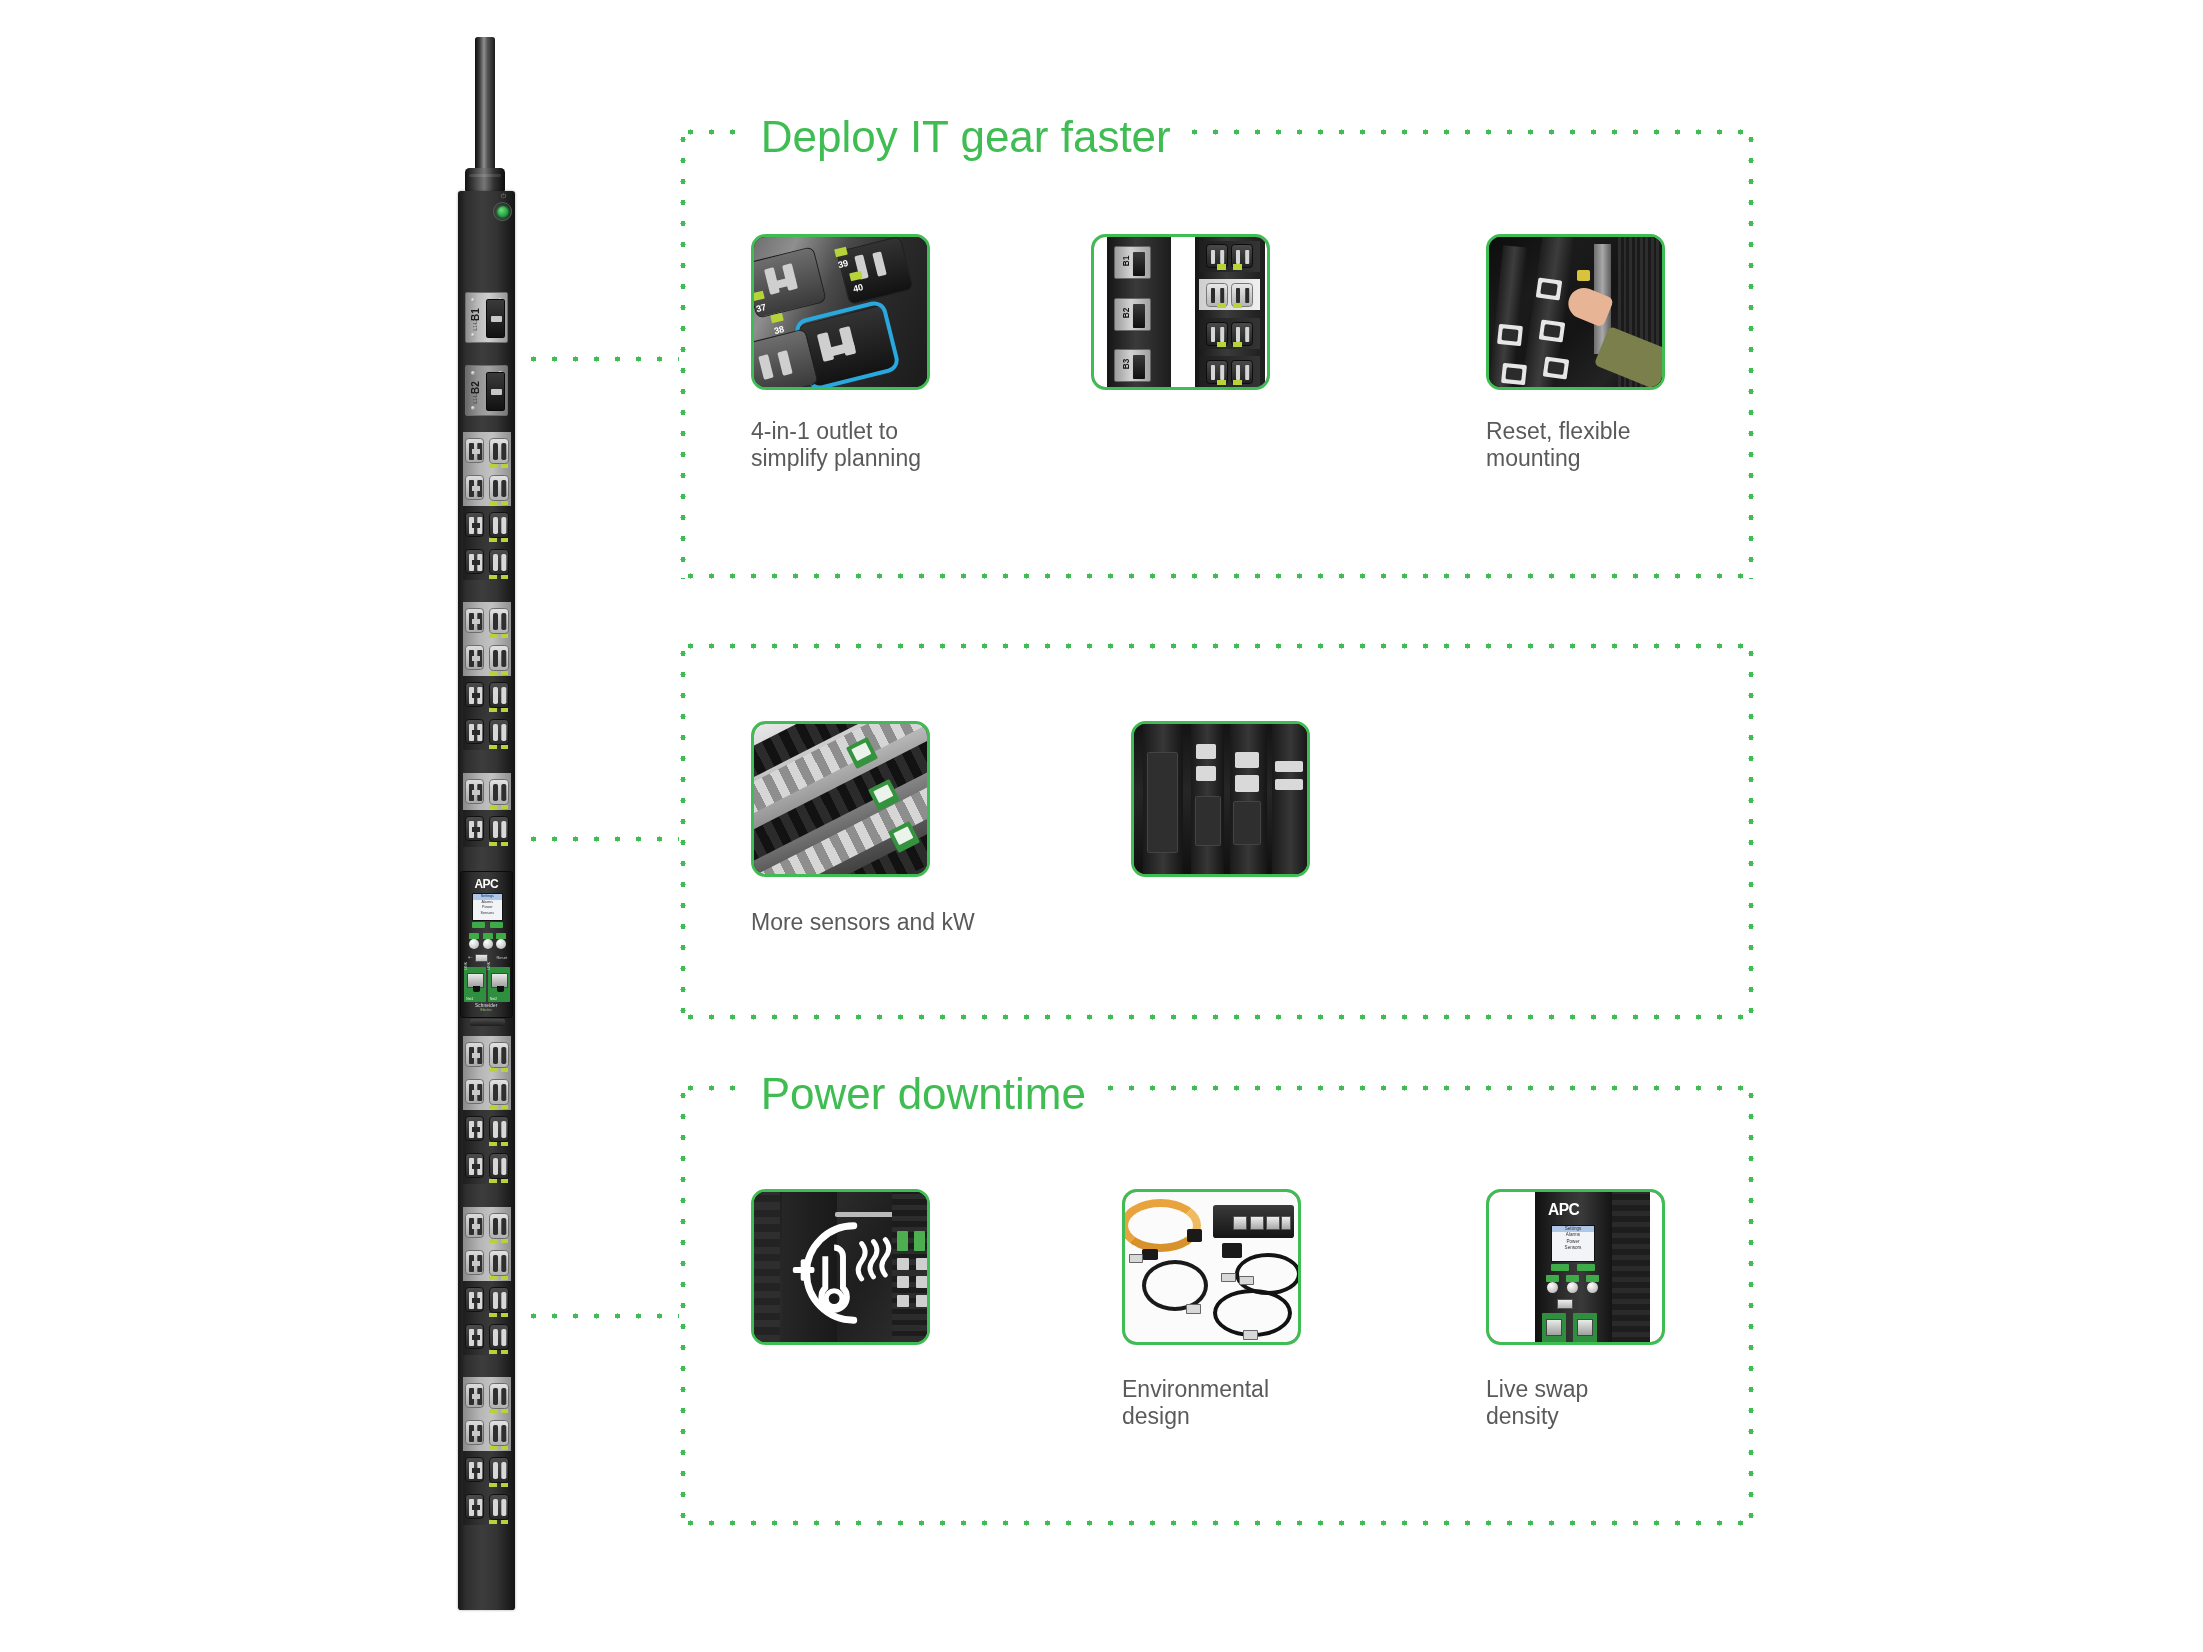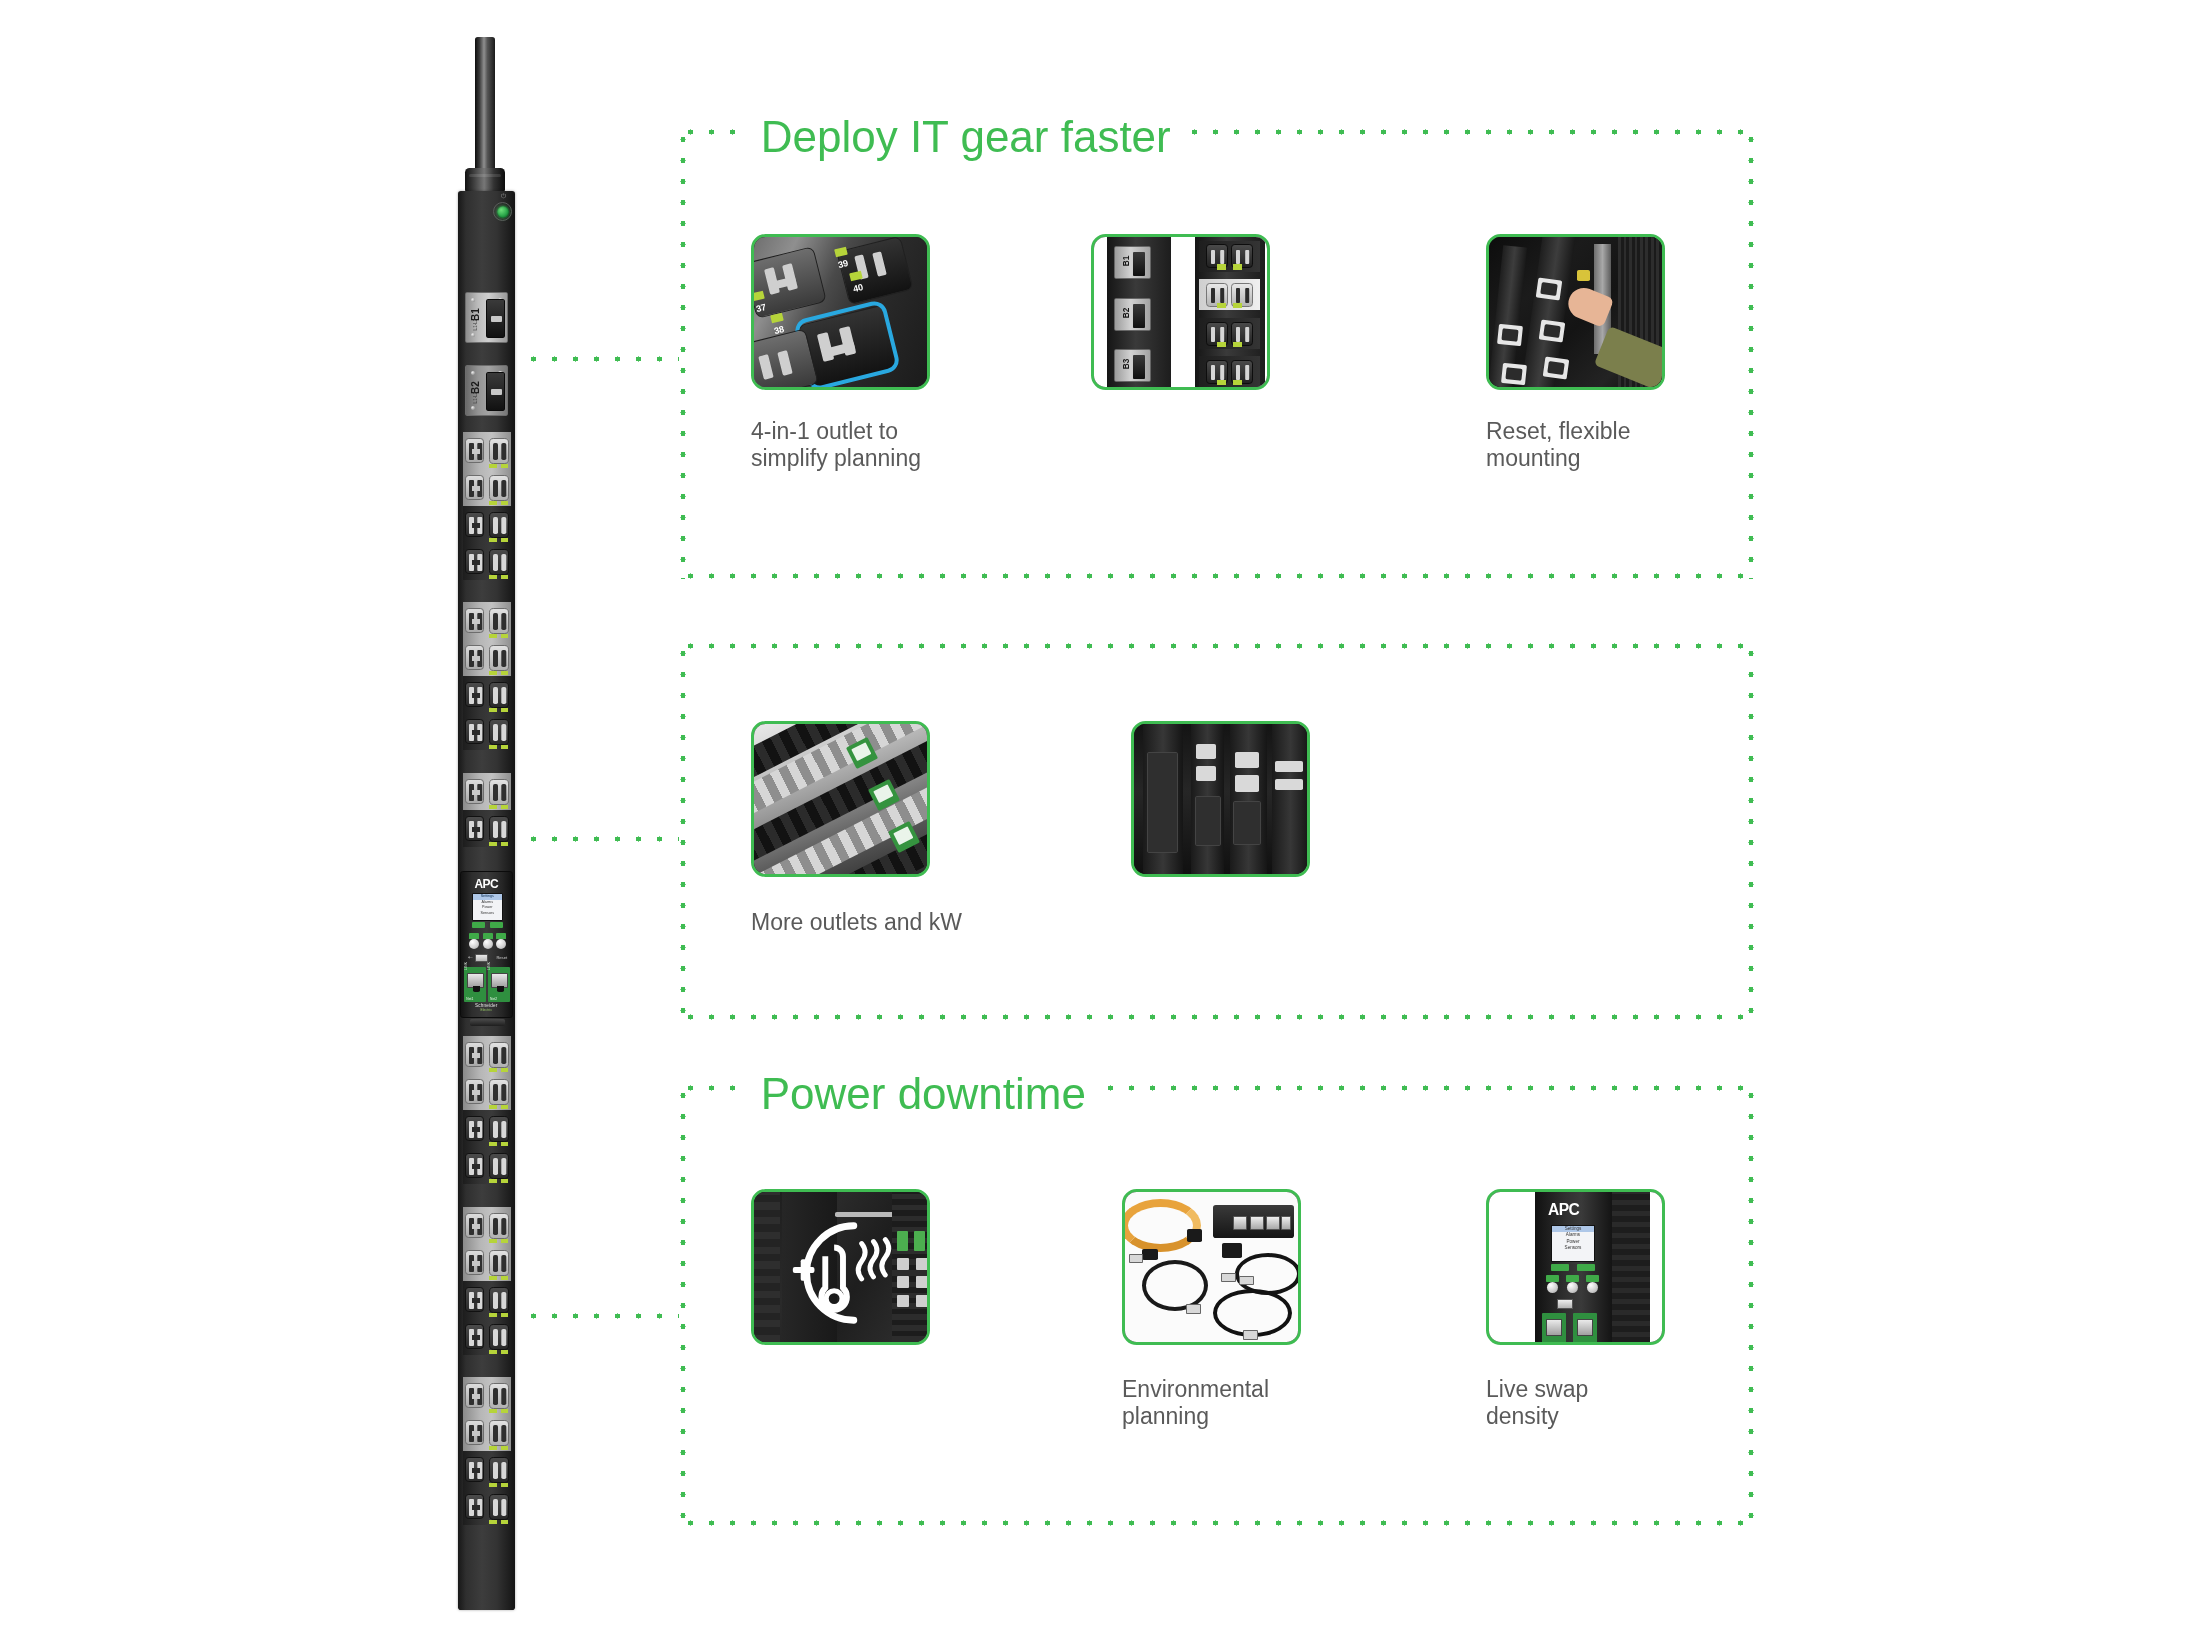--- a/index.html
+++ b/index.html
@@ -770,21 +770,21 @@
           <b></b>
         </div>
       <div class="green" style="left:118px; top:59px;">
           <b></b>
         </div>
       <div class="green" style="left:138px; top:101px;">
           <b></b>
         </div>
     </div>
   </div>
-  <div class="cap" style="left:751px; top:909px; width:294px;">More outlets and kW</div>
+  <div class="cap" style="left:751px; top:909px; width:294px;">More sensors and kW</div>
 
   <div class="thumb" style="left:1131px; top:721px; width:179px; height:156px;">
     <div class="art slim">
       <div class="col" style="left:9.2px; width:40px;"></div>
       <div class="col" style="left:57px; width:33px;"></div>
       <div class="col" style="left:96px; width:37px;"></div>
       <div class="col" style="left:138px; width:37px;"></div>
       <div class="blk" style="left:62px; top:20px; width:20px; height:14.7px;"></div>
       <div class="blk" style="left:62px; top:42px; width:20px; height:14.7px;"></div>
       <div class="blk" style="left:101px; top:27.5px; width:24px; height:16.5px;"></div>
@@ -848,21 +848,21 @@
       <div class="plug" style="left:97px; top:51px; width:20px; height:14.7px;"></div>
       <div class="cab" style="left:110px; top:61px; width:66px; height:42px; border-color:#141414;"></div>
       <div class="rjp" style="left:96px; top:81px; width:14.7px; height:9.2px;"></div>
       <div class="rjp" style="left:114px; top:84px; width:14.7px; height:9.2px;"></div>
       <div class="cab" style="left:88px; top:97px; width:79px; height:48px; border-color:#121212;"></div>
       <div class="rjp" style="left:61px; top:112px; width:14.7px; height:10px;"></div>
       <div class="rjp" style="left:118px; top:138px; width:14.7px; height:10px;"></div>
     </div>
   </div>
   <div class="cap" style="left:1122px; top:1376px; width:275px;">Environmental
-planning</div>
+design</div>
 
   <div class="thumb" style="left:1486px; top:1189px; width:179px; height:156px;">
     <div class="art swapdisp">
       <div class="side" style="left:119px; top:0; width:42px; height:156px;"></div>
       <div class="frame" style="left:46px; top:0; width:77px; height:156px;"></div>
       <div class="apc" style="left:59px; top:9.2px;">APC</div>
       <div class="scr" style="left:62px; top:33px; width:44px; height:37px;">
         <div class="l sel">Settings</div>
         <div class="l">Alarms</div>
         <div class="l">Power</div>

